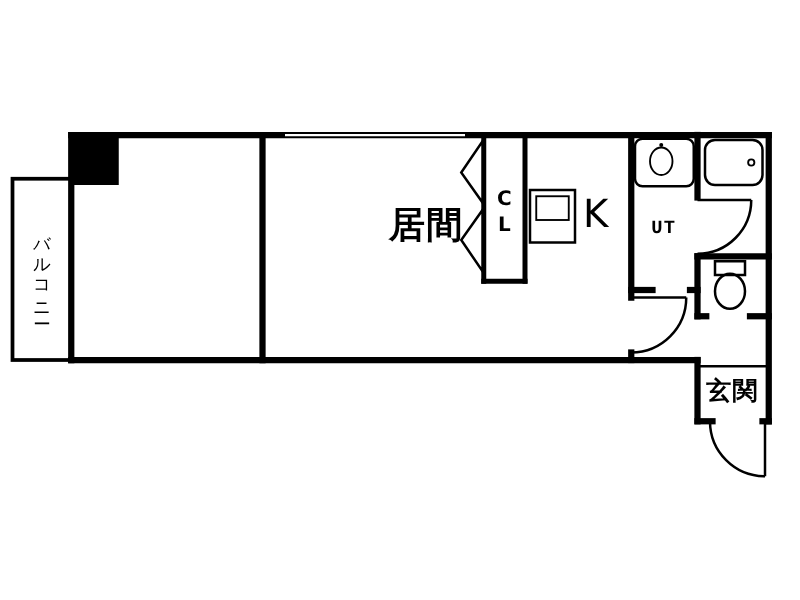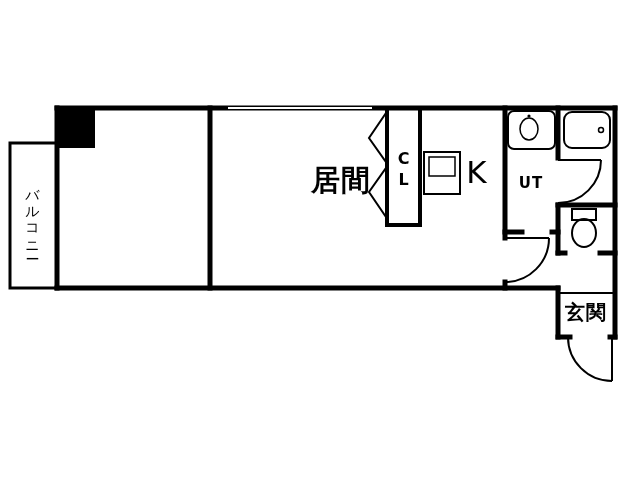--- a/index.html
+++ b/index.html
@@ -137,17 +137,17 @@
 
   <div class="label v-label" style="left:33px; top:216px; font-size:14px; font-weight:500;">バルコニー</div>
 
 
   <div class="label" style="left:301px; top:180px; font-size:29px;margin-left:40px;">居間</div>
 
   <div class="label v-label" style="left:403px; top:170px; font-size:16px;">CL</div>
 
   <div class="label" style="left:477px; top:172px; font-size:31px; font-weight:500;">K</div>
 
-  <div class="label" style="left:531px; top:183px; font-size:15px;">UT</div>
+  <div class="label" style="left:531px; top:183px; font-size:15px;font-family:Liberation Mono, monospace;">UT</div>
 
   <div class="label" style="left:586px; top:312px; font-size:20px;">玄関</div>
 
 </div>
 
 </body></html>

